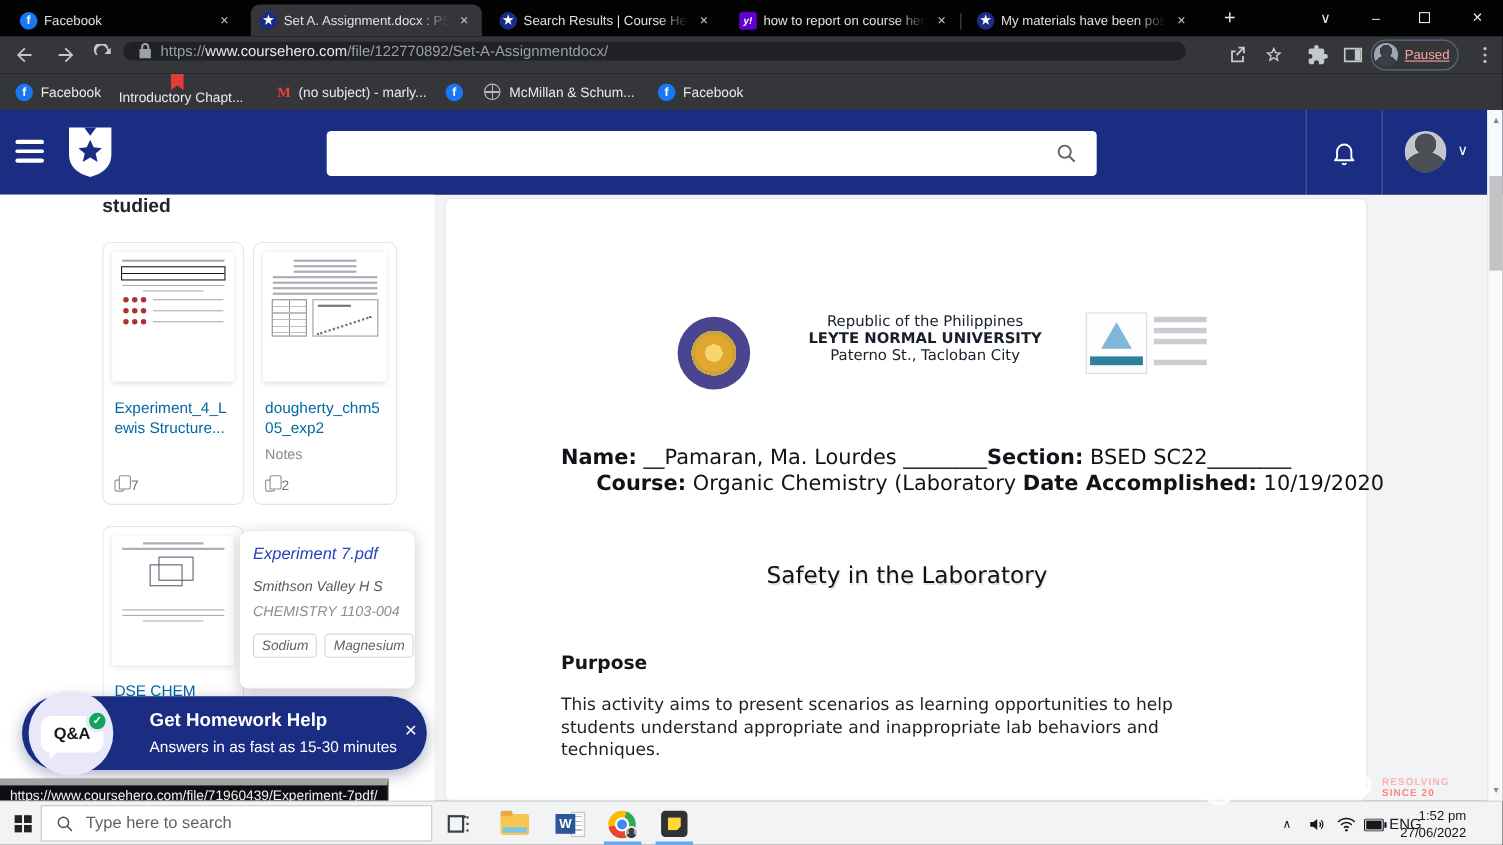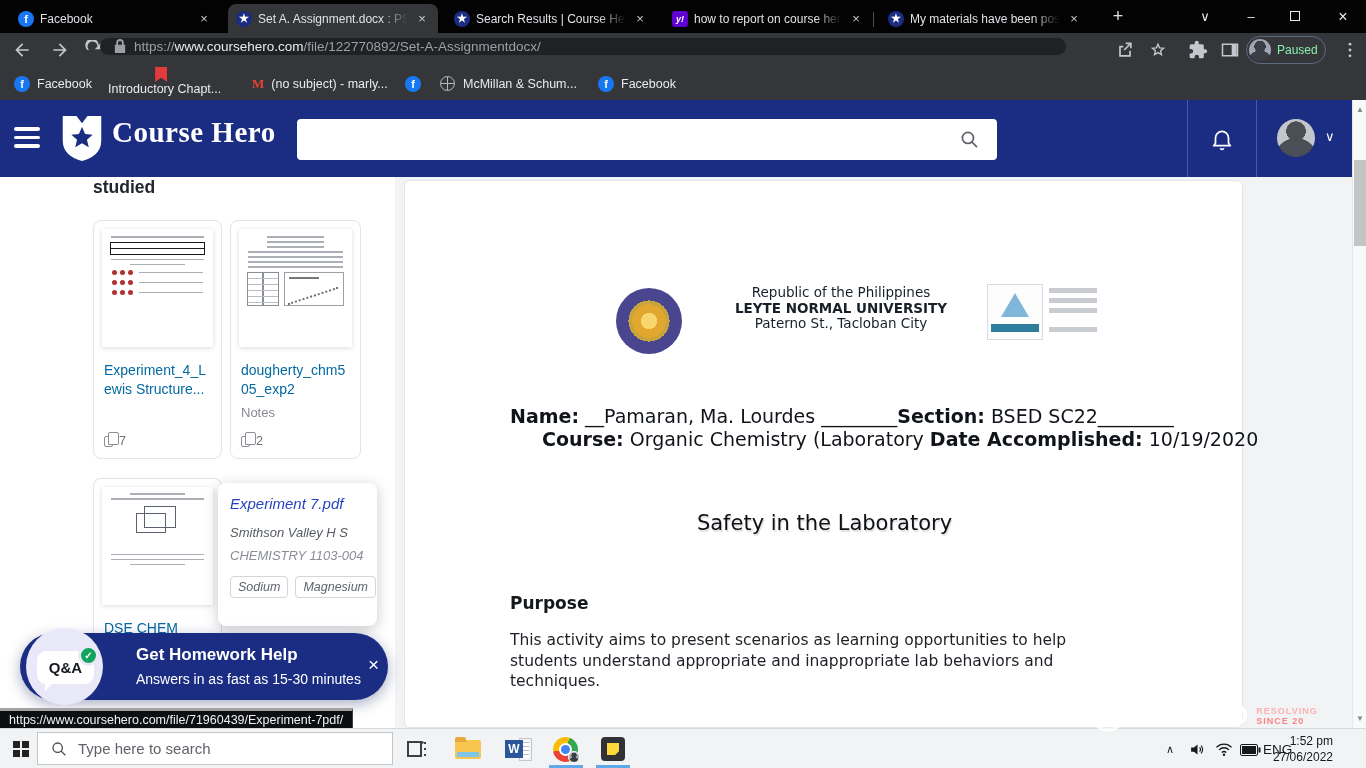--- a/index.html
+++ b/index.html
@@ -24,30 +24,30 @@
   .fav-yh { background:#5f01d1; border-radius:3px; font-size:9px; font-style:italic; }
   .newtab { position:absolute; left:1106px; top:6px; width:24px; height:22px; color:#dfe1e5;
             font-size:18px; text-align:center; line-height:21px; }
   .wctl { position:absolute; top:5px; width:30px; height:24px; color:#e8eaed; text-align:center;
           line-height:23px; font-size:13px; }
   .wctl .maxbox { display:inline-block; width:10px; height:10px; border:1.5px solid #e8eaed; margin-top:6px; }
 
   
   .toolbar { position:absolute; left:0; top:33px; width:1366px; height:34px; background:#35363a; }
   .tbicon { position:absolute; top:7px; width:20px; height:20px; }
-  .urlbar { position:absolute; left:100px; top:5px; width:966px; height:17px; background:#202124;
+  .urlbar { position:absolute; left:112px; top:5px; width:966px; height:17px; background:#202124;
             border-radius:13px; display:flex; align-items:center; padding:0 14px; }
   .urltext { font-size:13.5px; color:#9aa0a6; margin-left:8px; white-space:nowrap; }
   .urltext b { color:#e8eaed; font-weight:normal; }
   .profilepill { position:absolute; left:1246px; top:3px; width:80px; height:28px; border:1px solid #5e6a85;
                  border-radius:14px; display:flex; align-items:center; padding:2px; }
   .avatar-sm { width:22px; height:22px; border-radius:50%; flex:none;
       background: radial-gradient(circle at 50% 34%, #3b3f45 0 31%, transparent 32%),
                   radial-gradient(circle at 50% 105%, #3b3f45 0 45%, transparent 46%), #9fa6b2; }
-  .paused-lbl { color:#86efac; font-size:12px; margin-left:6px; }
+  .paused-lbl { color:#fca5a5; font-size:12px; margin-left:6px;text-decoration:underline; }
 
   
   .bookmarks { position:absolute; left:0; top:67px; width:1366px; height:33px; background:#35363a; }
   .bm { position:absolute; top:0; height:33px; display:flex; align-items:center; color:#e8eaed; font-size:12.5px; }
   .bm .favicon { width:16px; height:16px; margin-right:7px; }
   .bm-flag { width:12px; height:15px; background:#e23b3b; margin:0 9px 0 2px;
              clip-path:polygon(0 0,100% 0,100% 100%,50% 72%,0 100%); }
   .bm-gmail { color:#ea4335; font-weight:bold; font-size:13px; margin-right:7px; font-family:"Liberation Serif",serif; }
   .bm-globe { width:15px; height:15px; border-radius:50%; border:1.5px solid #b7babd; margin-right:8px;
       background: linear-gradient(#0000 6px,#b7babd 6px 7.5px,#0000 7.5px),
@@ -141,21 +141,21 @@
   .qa-bubble::after { content:""; position:absolute; left:8px; bottom:-7px;
                       border:6px solid transparent; border-top-color:#fff; border-left-color:#fff; }
   .qa-badge { position:absolute; right:-5px; top:-6px; width:21px; height:21px; border-radius:50%;
               background:#12a35f; border:3px solid #e9e8f9; color:#fff; font-size:10px; line-height:15px; text-align:center; }
   .banner-title { position:absolute; left:116px; top:12px; color:#fff; font-size:17px; font-weight:bold; }
   .banner-sub { position:absolute; left:116px; top:38px; color:#fff; font-size:14px; }
   .banner-close { position:absolute; left:348px; top:21px; color:#fff; font-size:19px; }
 
   
   .statusbar { position:absolute; left:0; top:531px; height:20px; background:#0c0e11;
-               border-top:3px solid #a3a3a3; border-right:1px solid #3c4043; color:#f1f1f1;
+               border-top:6px solid #a3a3a3; border-right:1px solid #3c4043; color:#f1f1f1;
                font-size:12.5px; line-height:19px; padding:0 9px; z-index:6; white-space:nowrap; }
 
   
   .scrollbar { position:absolute; left:1352px; top:100px; width:14px; height:628px; background:#f8f9fa;
                border-left:1px solid #e4e6e8; z-index:7; }
   .sb-arrow { position:absolute; left:0; width:14px; text-align:center; font-size:8px; color:#85888b; }
   .sb-thumb { position:absolute; left:1px; top:60px; width:12px; height:86px; background:#c2c4c6; }
 
   
   .taskbar { position:absolute; left:0; top:728px; width:1366px; height:40px; background:#f1f3f4;
@@ -313,21 +313,20 @@
   <div class="burger">
       <div></div>
       <div></div>
       <div></div>
     </div>
   <svg class="shield" width="44" height="48" viewBox="0 0 24 26">
     <path d="M1.5 1h21v13.5c0 6-4.5 9.5-10.5 11C6 24 1.5 20.5 1.5 14.5z" fill="#fff"></path>
     <path d="M9 1h6l-3 4z" fill="#1b2c83"></path>
     <path d="M12 7l1.7 3.8 4.1.4-3.1 2.7 1 4.1-3.7-2.2-3.7 2.2 1-4.1-3.1-2.7 4.1-.4z" fill="#1b2c83"></path>
   </svg>
-  <div class="brand">Course Hero</div>
   <div class="chsearch">
     <svg width="19" height="19" viewBox="0 0 24 24">
         <circle cx="10" cy="10" r="7" fill="none" stroke="#5f6368" stroke-width="2.2"></circle>
         <path d="M15.2 15.2L21.5 21.5" stroke="#5f6368" stroke-width="2.2"></path>
       </svg>
   </div>
   <div class="hdr-div" style="left:1187px;"></div>
   <div class="hdr-div" style="left:1256px;"></div>
   <svg class="bell" width="26" height="26" viewBox="0 0 24 24">
     <path d="M18 16v-5a6 6 0 10-12 0v5l-1.7 2.2h15.4z" fill="none" stroke="#fff" stroke-width="1.6" stroke-linejoin="round"></path>

